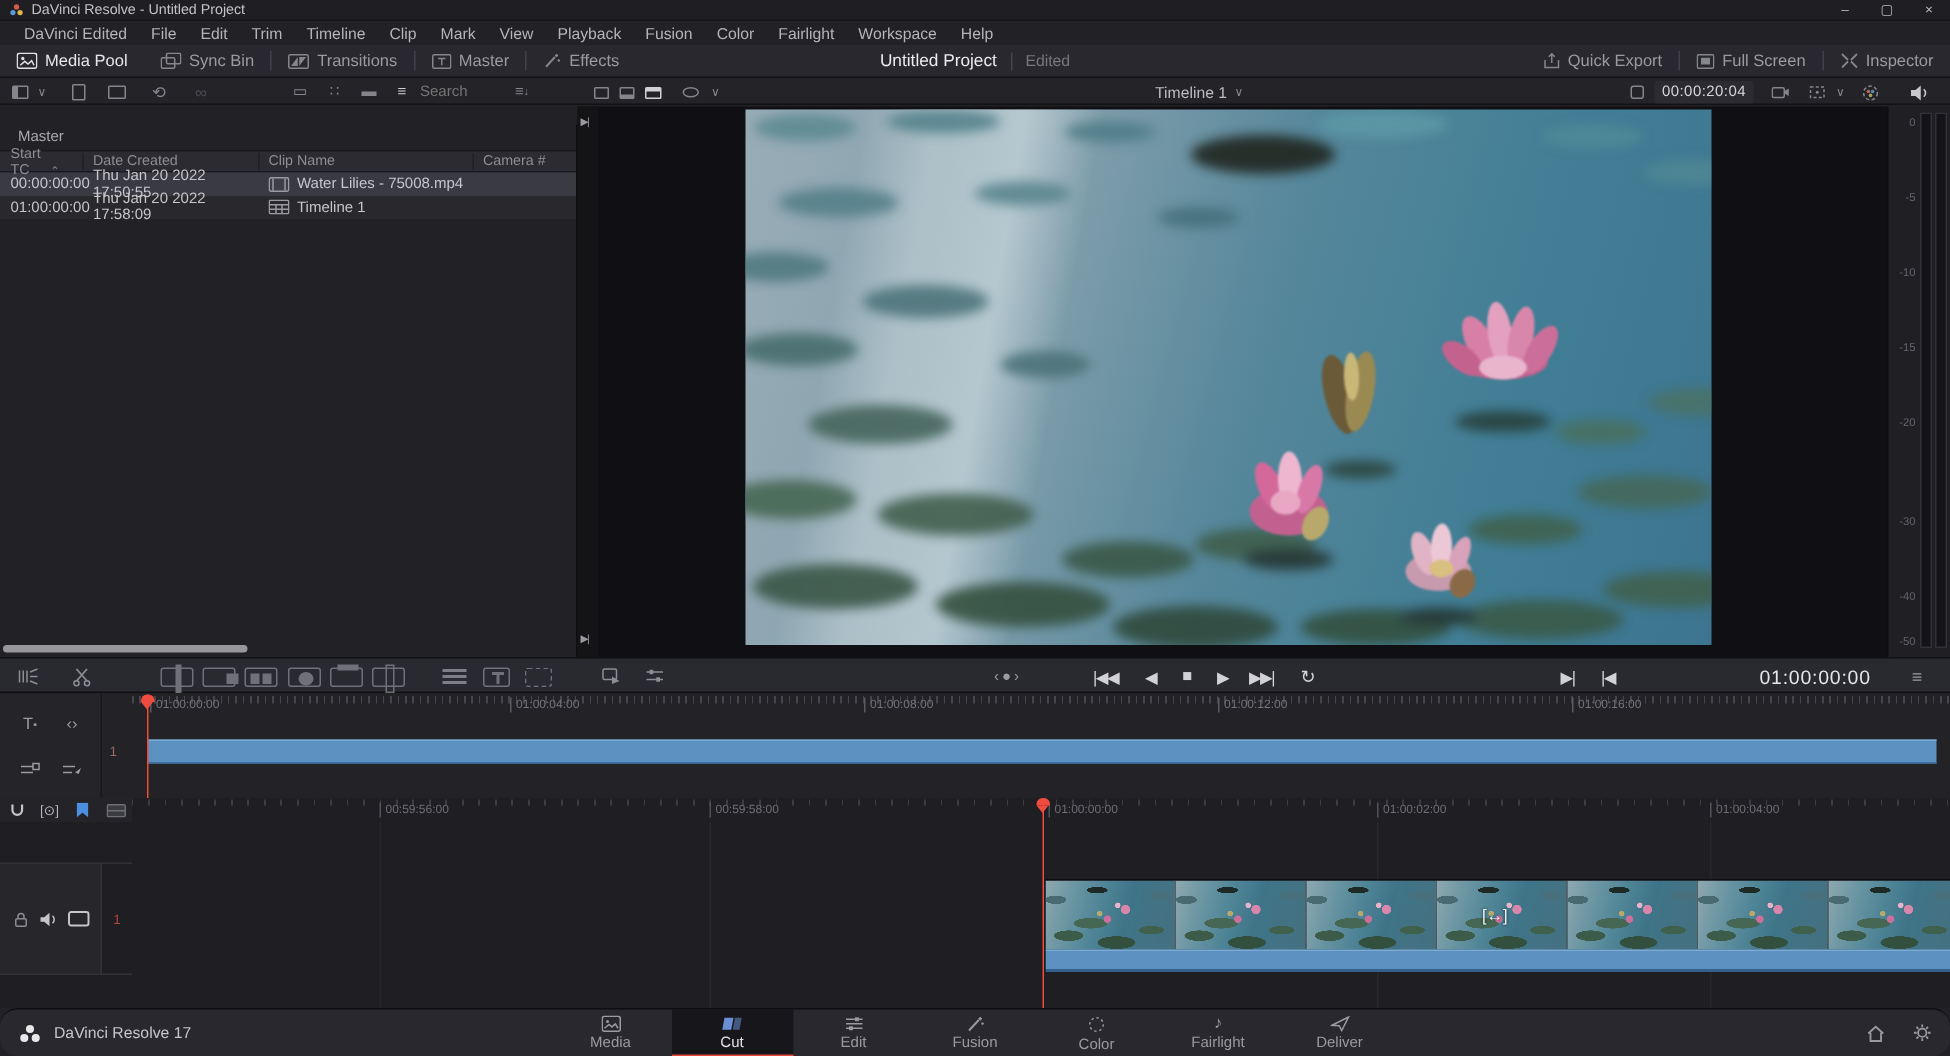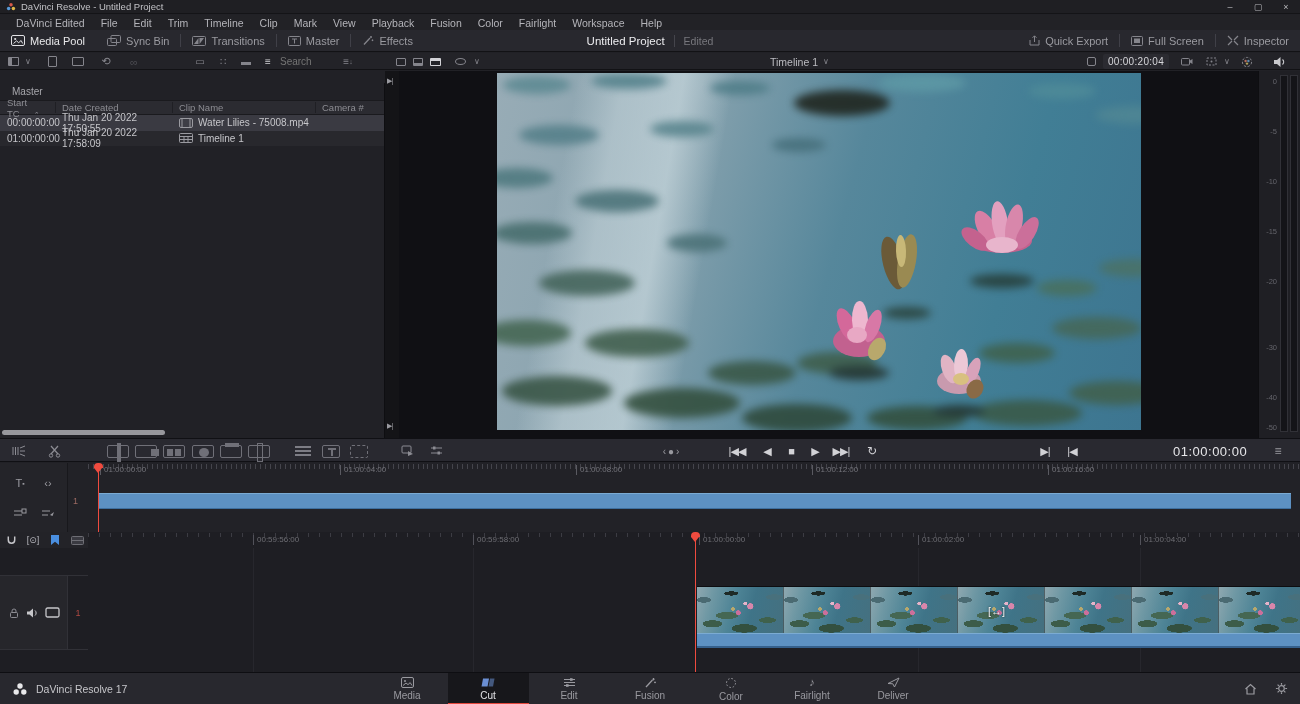--- a/index.html
+++ b/index.html
@@ -143,21 +143,21 @@
       radial-gradient(3px 3px at 56% 36%, #e7b3c9 58%, transparent 66%),
       radial-gradient(3px 3px at 42% 48%, #b8a86c 58%, transparent 66%); }
   .clip-audio { position:absolute; left:0; right:0; top:46px; height:13px; background:#5d91c2;
     border-top:1px solid #7babd2; }
   .clip-audio-base { position:absolute; left:0; right:0; top:59px; height:3px; background:#35608c; }
   .trim-cursor { position:absolute; left:988px; top:73px; font-size:11px; color:#f2f2f4;
     text-shadow:0 0 2px rgba(0,0,0,.8); }
 
   
   .nav { position:absolute; bottom:0; left:0; right:0; height:32px; background:#28282e; border-top:1px solid #0e0e12;
-    display:flex; align-items:center; }
+    display:flex; align-items:center;border-radius:12px; }
   .nav-left { position:absolute; left:12px; display:flex; align-items:center; gap:8px; font-size:10.5px; color:#c6c6ca; }
   .nav-tabs { position:absolute; left:0; right:0; top:0; bottom:0; display:flex; justify-content:center; }
   .nav-tab { width:81px; height:32px; display:flex; flex-direction:column; align-items:center; justify-content:center;
     gap:2px; font-size:10px; color:#9a9aa0; position:relative; }
   .nav-tab.active { background:#17171b; color:#e2e2e5; }
   .nav-tab.active::after { content:""; position:absolute; bottom:0; left:0; right:0; height:2px; background:#e5483d; }
   .nav-right { position:absolute; right:12px; display:flex; align-items:center; gap:18px; color:#9a9aa0; font-size:12px; }
 
   svg { display:block; }
 </style>

